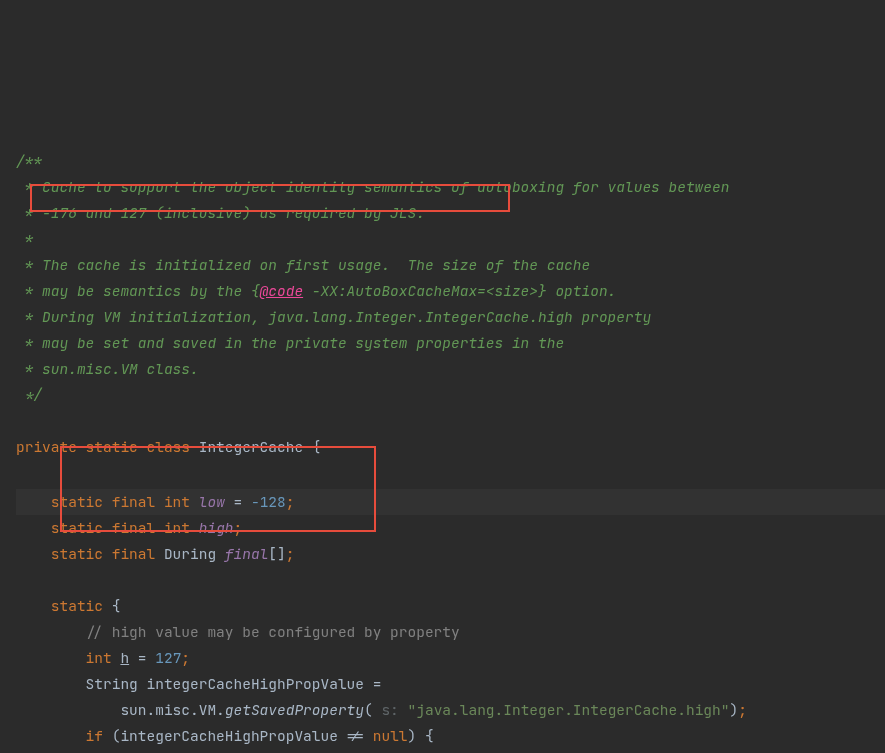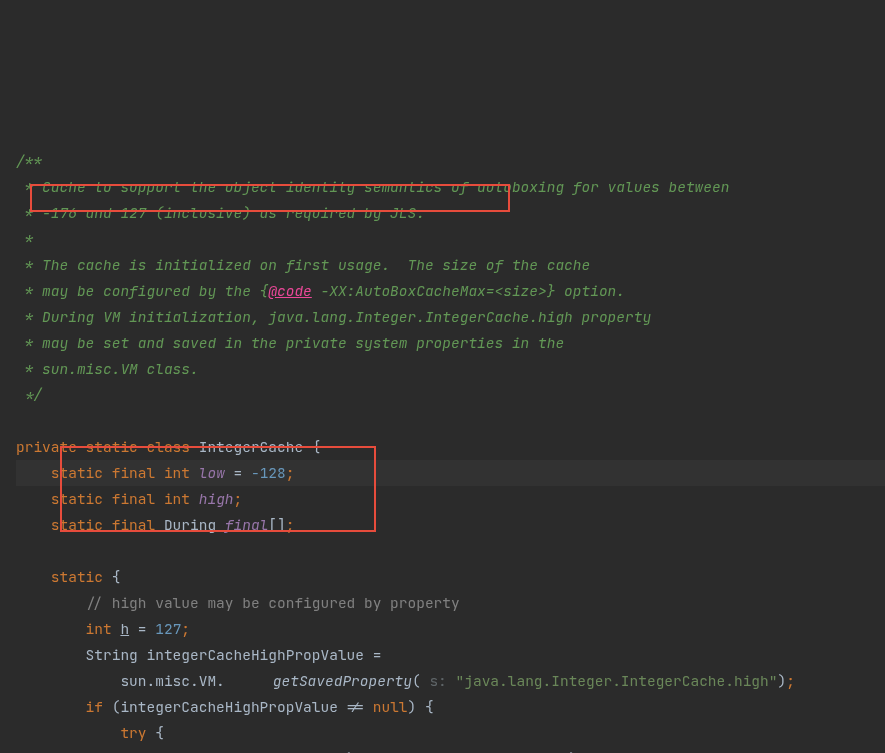--- a/index.html
+++ b/index.html
@@ -14,45 +14,45 @@
     overflow: hidden;
     white-space: pre;
   }
   .c-comment { color: #808080; }
   .c-doc { color: #629755; font-style: italic; }
   .c-doclink { color: #ec4899; font-style: italic; text-decoration: underline; }
   .c-keyword { color: #cc7832; }
   .c-field { color: #9876aa; font-style: italic; }
   .c-num { color: #6897bb; }
   .c-string { color: #6a8759; }
-  .c-call-it { color: #a9b7c6; font-style: italic; margin-left: 48px; }
+  .c-call-it { color: #a9b7c6; font-style: italic; }
   .c-var-u { text-decoration: underline; color: #a9b7c6; }
   .c-hint { color: #5f6568; }
   .redbox {
     position: absolute;
     border: 2px solid #e74c3c;
     pointer-events: none;
   }
   .box1 { left: 14px; top: 62px; width: 480px; height: 28px; }
   .box2 { left: 44px; top: 324px; width: 316px; height: 86px; }
   .code { position: relative; }
-  .hlrow { background: #323232; display:inline-block; width:100%;}
+  .hlrow { background: #323232; display:inline-block; width:100%;margin-top:29px;}
 </style>
 </head>
 <body>
 
 
 
 <div class="code">
 <span class="c-doc">/**</span>
 <span class="c-doc"> * Cache to support the object identity semantics of autoboxing for values between</span>
 <span class="c-doc"> * -176 and 127 (inclusive) as required by JLS.</span>
 <span class="c-doc"> *</span>
 <span class="c-doc"> * The cache is initialized on first usage.  The size of the cache</span>
-<span class="c-doc"> * may be configured by the {</span><span class="c-doclink">@code</span><span class="c-doc"> -XX:AutoBoxCacheMax=&lt;size&gt;} option.</span>
+<span class="c-doc"> * may be semantics by the {</span><span class="c-doclink">@code</span><span class="c-doc"> -XX:AutoBoxCacheMax=&lt;size&gt;} option.</span>
 <span class="c-doc"> * During VM initialization, java.lang.Integer.IntegerCache.high property</span>
 <span class="c-doc"> * may be set and saved in the private system properties in the</span>
 <span class="c-doc"> * sun.misc.VM class.</span>
 <span class="c-doc"> */</span>
 
 <span class="c-keyword">private</span> <span class="c-keyword">static</span> <span class="c-keyword">class</span> <span>IntegerCache</span><span> {</span>
 <span class="hlrow">    <span class="c-keyword">static</span> <span class="c-keyword">final</span> <span class="c-keyword">int</span> <span class="c-field">low</span><span> = </span><span class="c-num">-</span><span class="c-num">128</span><span class="c-keyword">;</span></span>
     <span class="c-keyword">static</span> <span class="c-keyword">final</span> <span class="c-keyword">int</span> <span class="c-field">high</span><span class="c-keyword">;</span>
     <span class="c-keyword">static</span> <span class="c-keyword">final</span> <span>During</span> <span class="c-field">final</span><span>[]</span><span class="c-keyword">;</span>
 

